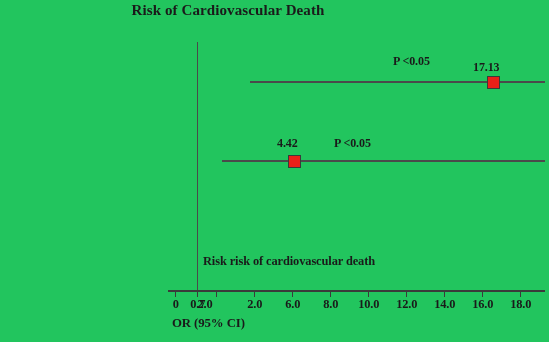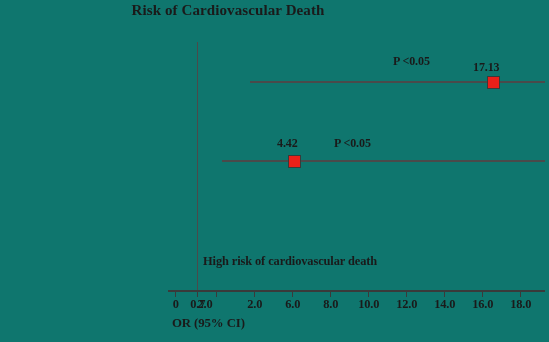--- a/index.html
+++ b/index.html
@@ -10,21 +10,21 @@
   body {
     font-family: "Liberation Serif", "DejaVu Serif", serif;
     color: #1a1a1a;
     -webkit-font-smoothing: antialiased;
   }
   #figure {
     position: relative;
     width: 549px;
     height: 342px;
     overflow: hidden;
-    background: #0f766e;
+    background: #22c55e;
   }
 
   
   .chart-title {
     position: absolute;
     left: 68px;
     top: 2px;
     width: 320px;
     text-align: center;
     font-size: 15px;
@@ -182,21 +182,21 @@
 
     <div class="ci-line ci-line-1"></div>
     <div class="marker marker-1"></div>
 
     <div class="annot annot-p0">P &lt;0.05</div>
     <div class="annot annot-v0">17.13</div>
 
     <div class="annot annot-v1">4.42</div>
     <div class="annot annot-p1">P &lt;0.05</div>
 
-    <div class="axis-note">High risk of cardiovascular death</div>
+    <div class="axis-note">Risk risk of cardiovascular death</div>
 
     <div class="axis-line"></div>
 
     <div id="ticks">
         <div class="tick" style="left: 175px;"></div>
         <div class="tick-label" style="left: 175.7px;">0</div>
         <div class="tick" style="left: 197px;"></div>
         <div class="tick-label" style="left: 197.7px;">0.7</div>
         <div class="tick" style="left: 216px;"></div>
         <div class="tick-label" style="left: 205px;">2.0</div>

